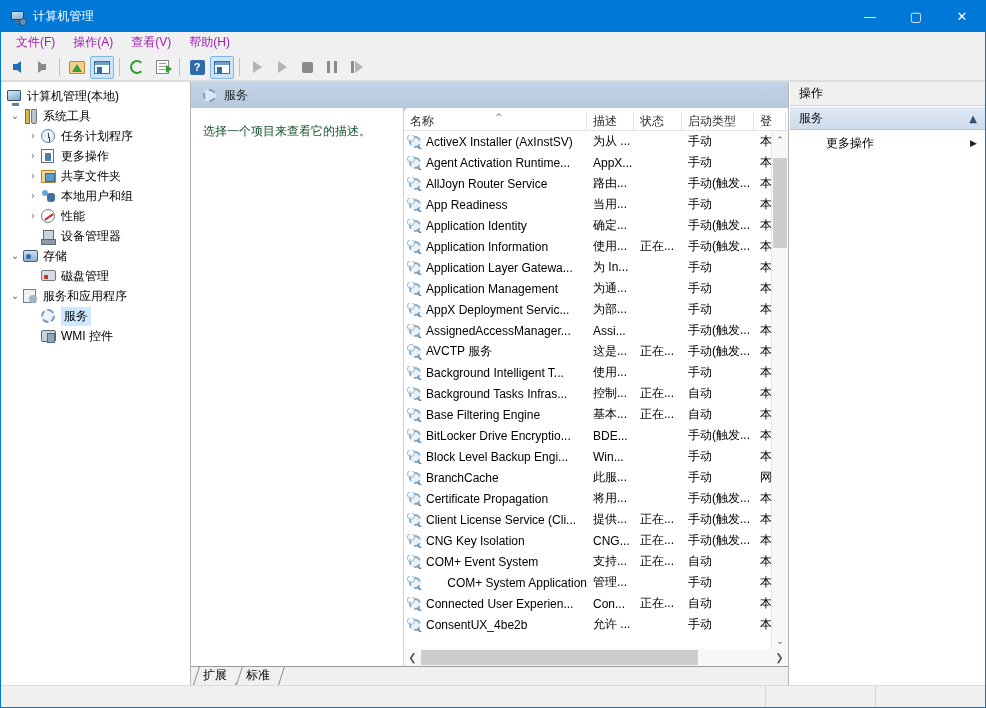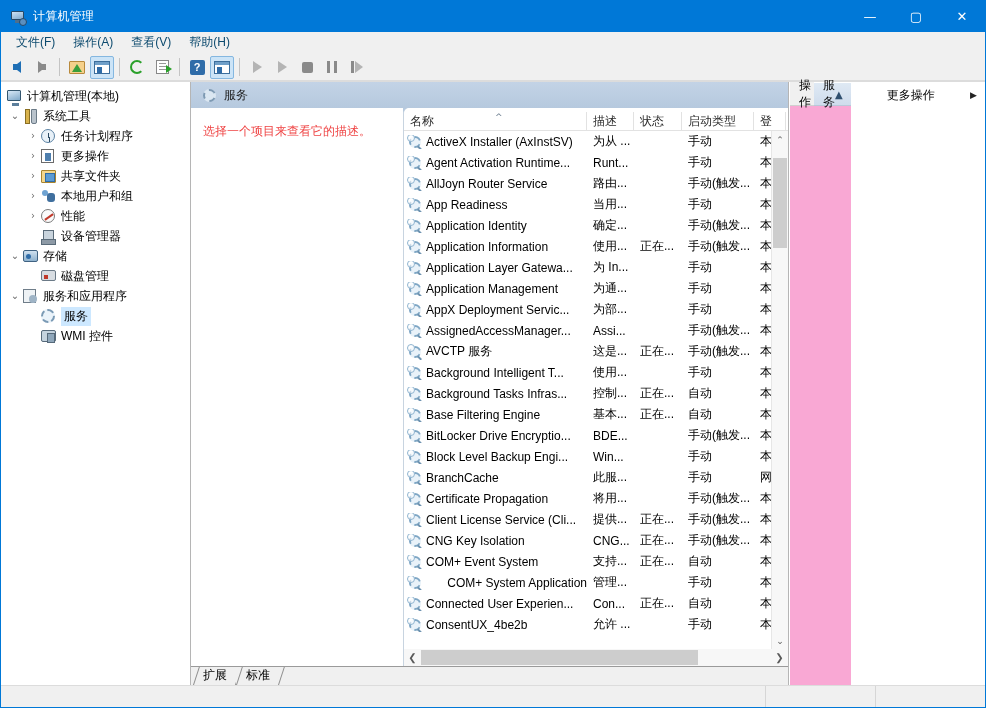--- a/index.html
+++ b/index.html
@@ -56,21 +56,21 @@
   .gl { font-size: 13px; line-height: 1; font-family: "DejaVu Sans", sans-serif; }
 
   
   .menubar {
     height: 22px; flex: 0 0 22px;
     background: #f0f0f0; display: flex; align-items: center;
     padding-left: 6px;
     border-bottom: 1px solid #f0f0f0;
   }
   .menu-item {
-    padding: 3px 9px; font-size: 12px; color: #0c4a6e;
+    padding: 3px 9px; font-size: 12px; color: #a21caf;
     white-space: nowrap;
   }
 
   
   .toolbar {
     height: 27px; flex: 0 0 27px;
     background: #f0f0f0;
     display: flex; align-items: center;
     padding-left: 4px; gap: 1px;
     border-bottom: 1px solid #dcdcdc;
@@ -262,21 +262,21 @@
   }
   .mid-head .htitle { font-size: 12px; color: #1b1b1b; }
   .mid-content {
     flex: 1 1 auto; display: flex; min-height: 0;
     background: linear-gradient(#b6c9de, #b6c9de);
     position: relative;
   }
   .desc-col {
     width: 212px; flex: 0 0 212px;
     background: #fff; padding: 14px 10px 0 12px;
-    font-size: 12px; color: #ef4444; line-height: 1.5;
+    font-size: 12px; color: #14532d; line-height: 1.5;
     border-right: 1px solid #fff;
   }
   .list-col {
     flex: 1 1 auto; min-width: 0;
     background: #fff;
     border-top-left-radius: 6px;
     display: flex; flex-direction: column;
     border-left: 1px solid #c8d4e0;
     overflow: hidden;
   }
@@ -376,22 +376,22 @@
     border-left: 1px solid #8d8d8d; transform: skewX(-18deg); transform-origin: bottom left;
   }
   .tab:after {
     content: ""; position: absolute; right: 0; top: 0; bottom: 0; width: 8px;
     border-right: 1px solid #8d8d8d; transform: skewX(-18deg); transform-origin: bottom right;
   }
 
   
   .act-pane {
     width: 196px; flex: 0 0 196px;
-    background: #f9a8d4;
-    display: flex; 
+    background: #737373;
+    display: flex; flex-direction: column;
     border-left: 1px solid #fff;
   }
   .act-title {
     height: 24px; flex: 0 0 24px;
     background: #f0f0f0;
     display: flex; align-items: center; padding-left: 9px;
     font-size: 12px; color: #000;
     border-bottom: 1px solid #d0d0d0;
   }
   .act-section {
@@ -647,21 +647,21 @@
                 </div>
                 <div class="row">
                   <div class="cell name" style="width: 183px; flex: 0 0 183px;">
                     <span class="svc-ico">
                       <i class="g"></i>
                       <i class="m"></i>
                       <i class="h"></i>
                     </span>
                     <span>Agent Activation Runtime...</span>
                   </div>
-                  <div class="cell" style="width: 47px; flex: 0 0 47px;">Runt...</div>
+                  <div class="cell" style="width: 47px; flex: 0 0 47px;">AppX...</div>
                   <div class="cell" style="width: 48px; flex: 0 0 48px;"></div>
                   <div class="cell" style="width: 72px; flex: 0 0 72px;">手动</div>
                   <div class="cell" style="width: 32px; flex: 0 0 32px;">本</div>
                 </div>
                 <div class="row">
                   <div class="cell name" style="width: 183px; flex: 0 0 183px;">
                     <span class="svc-ico">
                       <i class="g"></i>
                       <i class="m"></i>
                       <i class="h"></i>

